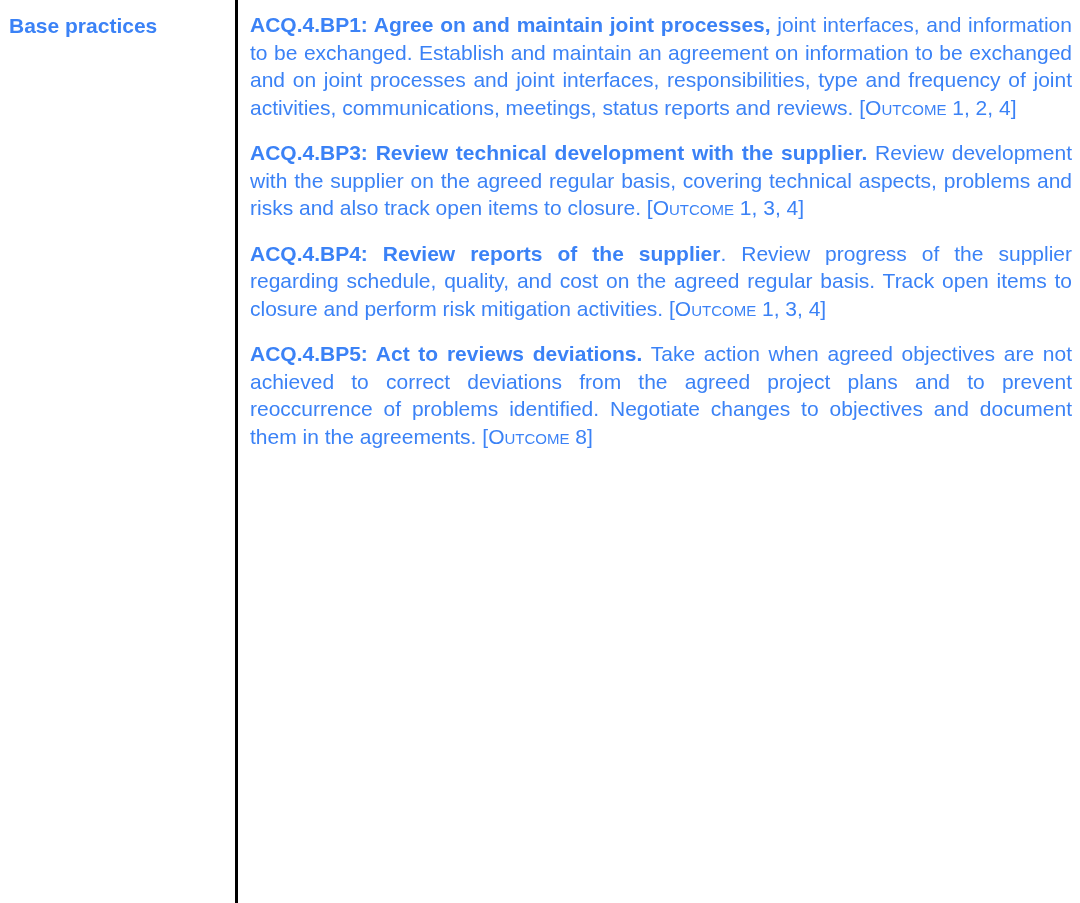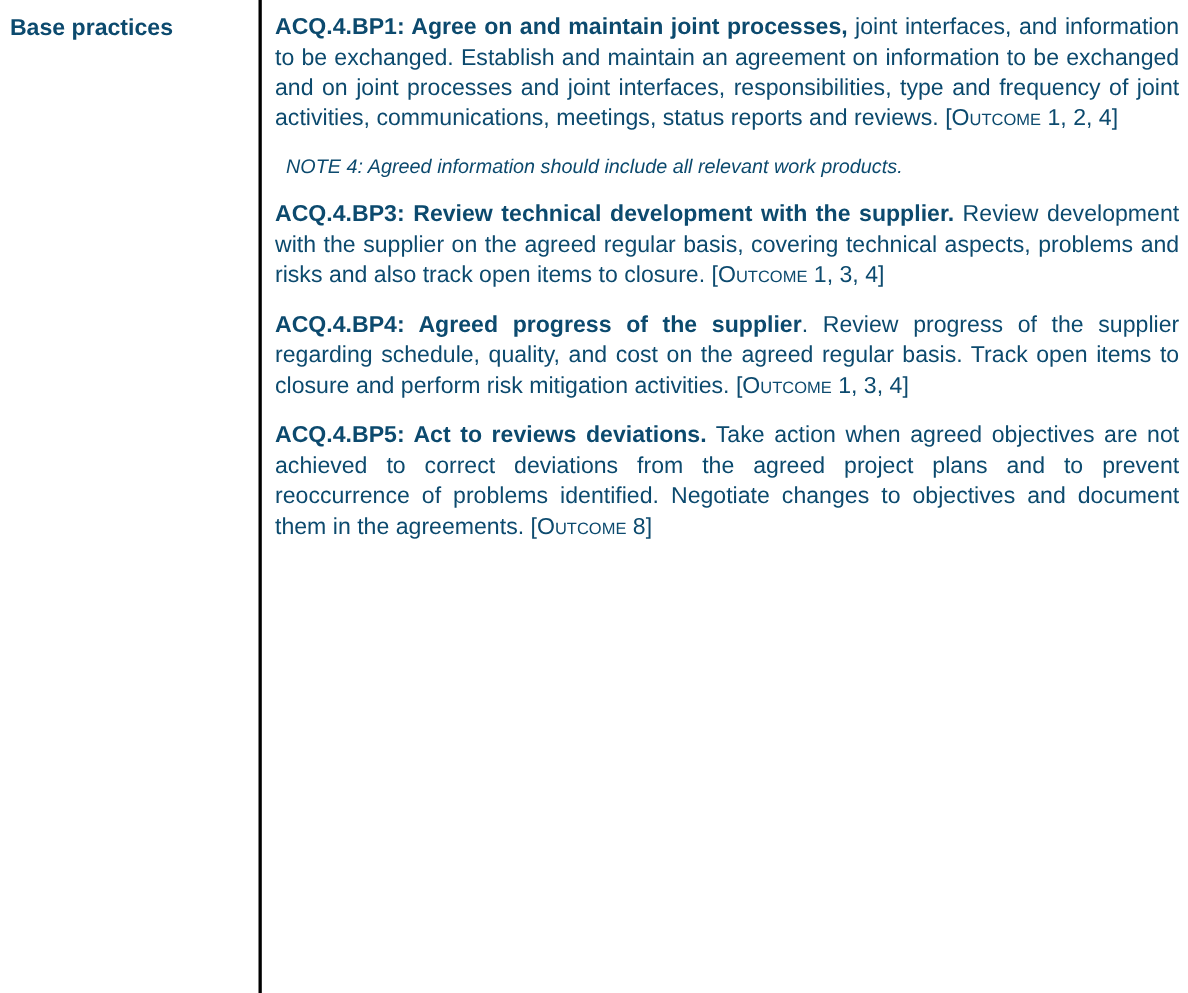--- a/index.html
+++ b/index.html
@@ -6,21 +6,21 @@
       margin: 0;
       padding: 0;
       background: #ffffff;
     }
     .page {
       width: 1080px;
       height: 903px;
       box-sizing: border-box;
       display: flex;
       background: #ffffff;
-      color: #0c4a6e;
+      color: #3b82f6;
       font-family: "Liberation Sans", "DejaVu Sans", sans-serif;
       overflow: hidden;
     }
     .cell-left {
       width: 235px;
       box-sizing: border-box;
       padding: 12px 8px 0 9px;
       flex: 0 0 auto;
     }
     .row-label {
@@ -65,23 +65,22 @@
   </div>
 
   <div class="cell-right">
 
     <p class="bp"><span class="bp-title">ACQ.4.BP1: Agree on and maintain joint processes,</span><span> joint interfaces, and information to be exchanged. Establish and maintain an agreement on information to be exchanged and on joint processes and joint interfaces, responsibilities, type and frequency of joint activities, communications, meetings, status reports and reviews.</span><span class="sc"> [Outcome 1, 2, 4]</span></p>
 
 
 
 
 
-    <p class="note">NOTE 4: Agreed information should include all relevant work products.</p>
 
     <p class="bp"><span class="bp-title">ACQ.4.BP3: Review technical development with the supplier.</span><span> Review development with the supplier on the agreed regular basis, covering technical aspects, problems and risks and also track open items to closure.</span><span class="sc"> [Outcome 1, 3, 4]</span></p>
 
-    <p class="bp"><span class="bp-title">ACQ.4.BP4: Agreed progress of the supplier</span><span>. Review progress of the supplier regarding schedule, quality, and cost on the agreed regular basis. Track open items to closure and perform risk mitigation activities.</span><span class="sc"> [Outcome 1, 3, 4]</span></p>
+    <p class="bp"><span class="bp-title">ACQ.4.BP4: Review reports of the supplier</span><span>. Review progress of the supplier regarding schedule, quality, and cost on the agreed regular basis. Track open items to closure and perform risk mitigation activities.</span><span class="sc"> [Outcome 1, 3, 4]</span></p>
 
     <p class="bp"><span class="bp-title">ACQ.4.BP5: Act to reviews deviations.</span><span> Take action when agreed objectives are not achieved to correct deviations from the agreed project plans and to prevent reoccurrence of problems identified. Negotiate changes to objectives and document them in the agreements.</span><span class="sc"> [Outcome 8]</span></p>
 
   </div>
 
 </div>
 
 </body></html>

